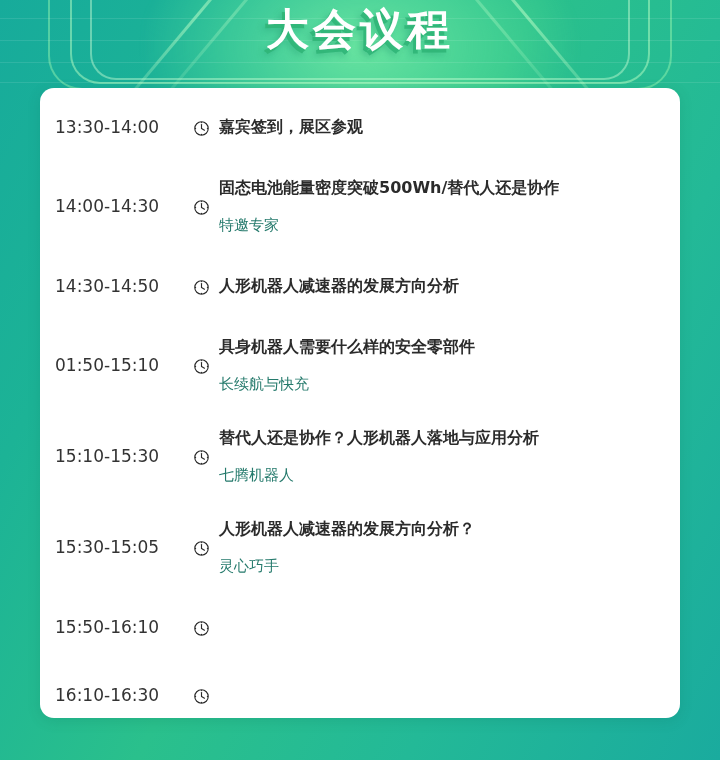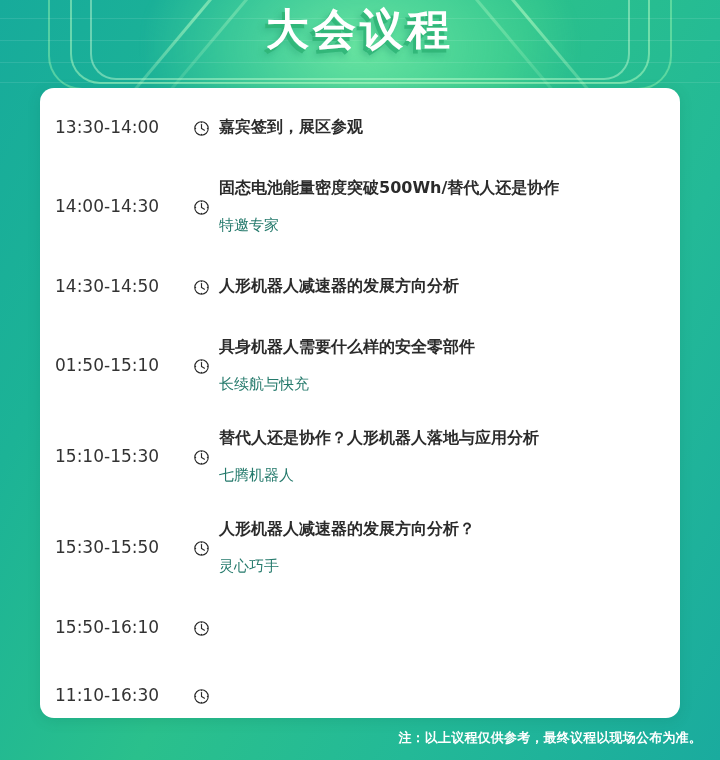--- a/index.html
+++ b/index.html
@@ -317,21 +317,21 @@
         <circle cx="3.6" cy="12" r="0.9" fill="#2b2b2b"></circle>
       </svg>
     </div>
     <div class="texts">
       <div class="sess-title">替代人还是协作？人形机器人落地与应用分析</div>
       <div class="sess-sub">七腾机器人</div>
     </div>
   </div>
 
   <div class="row">
-    <div class="time">15:30-15:50</div>
+    <div class="time">15:30-15:05</div>
     <div class="clock-cell">
       <svg class="clock-icon" viewBox="0 0 24 24">
         <circle cx="12" cy="12" r="9.5" fill="none" stroke="#2b2b2b" stroke-width="1.6"></circle>
         <line x1="12" y1="12" x2="12" y2="6.4" stroke="#2b2b2b" stroke-width="1.6" stroke-linecap="round"></line>
         <line x1="12" y1="12" x2="16.2" y2="14.4" stroke="#2b2b2b" stroke-width="1.6" stroke-linecap="round"></line>
         <circle cx="12" cy="3.6" r="0.9" fill="#2b2b2b"></circle>
         <circle cx="20.4" cy="12" r="0.9" fill="#2b2b2b"></circle>
         <circle cx="12" cy="20.4" r="0.9" fill="#2b2b2b"></circle>
         <circle cx="3.6" cy="12" r="0.9" fill="#2b2b2b"></circle>
       </svg>
@@ -351,34 +351,31 @@
         <line x1="12" y1="12" x2="16.2" y2="14.4" stroke="#2b2b2b" stroke-width="1.6" stroke-linecap="round"></line>
         <circle cx="12" cy="3.6" r="0.9" fill="#2b2b2b"></circle>
         <circle cx="20.4" cy="12" r="0.9" fill="#2b2b2b"></circle>
         <circle cx="12" cy="20.4" r="0.9" fill="#2b2b2b"></circle>
         <circle cx="3.6" cy="12" r="0.9" fill="#2b2b2b"></circle>
       </svg>
     </div>
   </div>
 
   <div class="row">
-    <div class="time">11:10-16:30</div>
+    <div class="time">16:10-16:30</div>
     <div class="clock-cell">
       <svg class="clock-icon" viewBox="0 0 24 24">
         <circle cx="12" cy="12" r="9.5" fill="none" stroke="#2b2b2b" stroke-width="1.6"></circle>
         <line x1="12" y1="12" x2="12" y2="6.4" stroke="#2b2b2b" stroke-width="1.6" stroke-linecap="round"></line>
         <line x1="12" y1="12" x2="16.2" y2="14.4" stroke="#2b2b2b" stroke-width="1.6" stroke-linecap="round"></line>
         <circle cx="12" cy="3.6" r="0.9" fill="#2b2b2b"></circle>
         <circle cx="20.4" cy="12" r="0.9" fill="#2b2b2b"></circle>
         <circle cx="12" cy="20.4" r="0.9" fill="#2b2b2b"></circle>
         <circle cx="3.6" cy="12" r="0.9" fill="#2b2b2b"></circle>
       </svg>
     </div>
   </div>
 
 </div>
   </div>
 
-  <div class="footer">
-    <span class="footer-note">注：以上议程仅供参考，最终议程以现场公布为准。</span>
-  </div>
 
 </div>
 
 </body></html>

